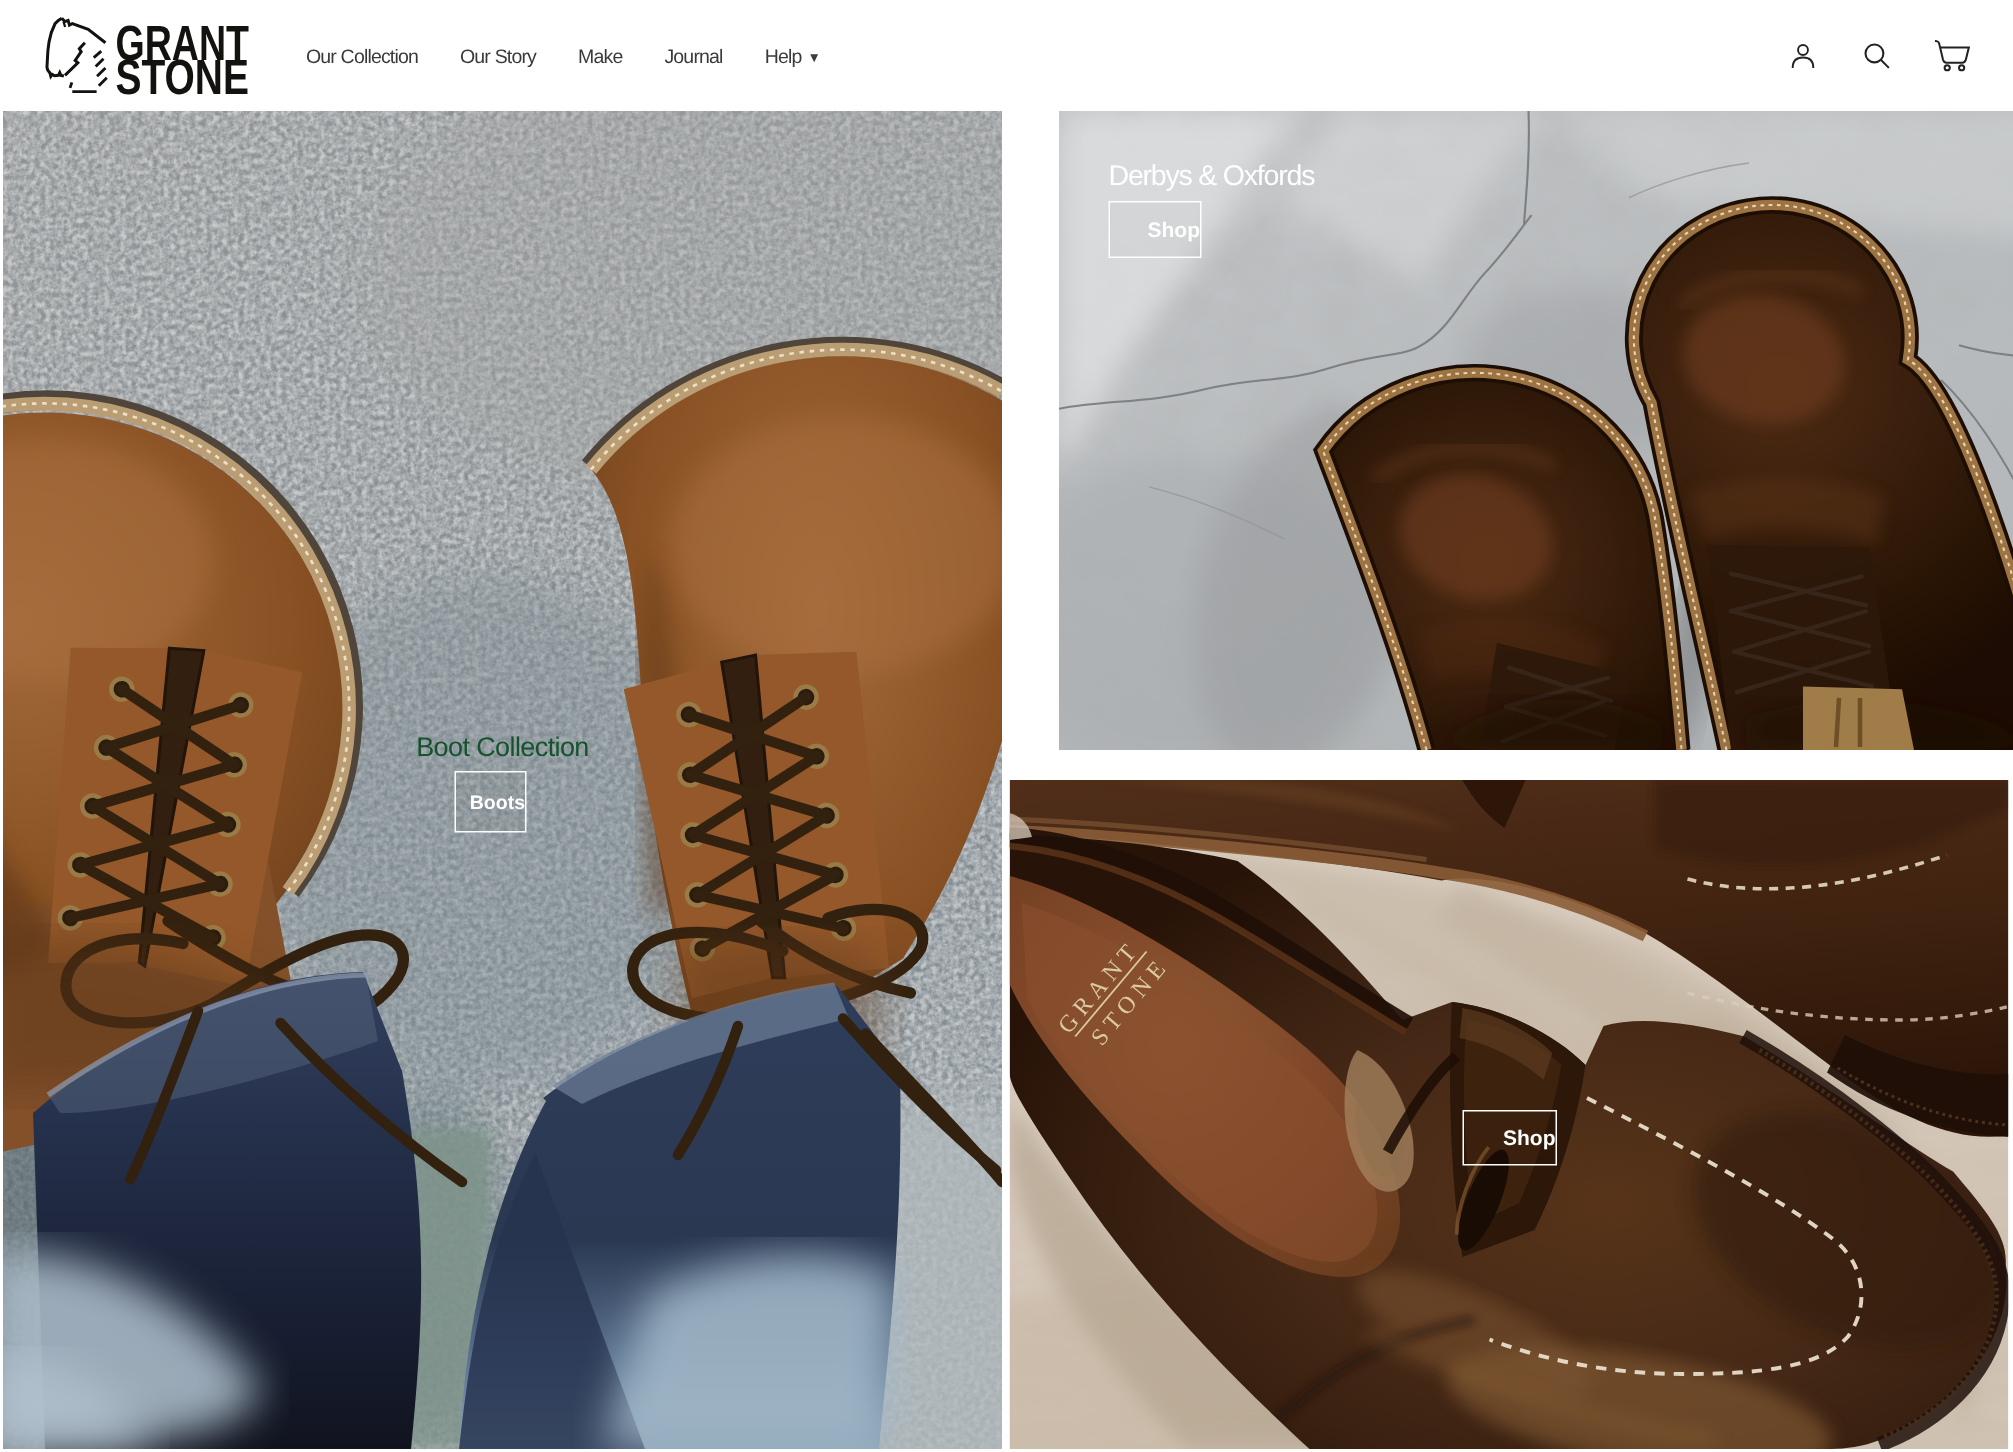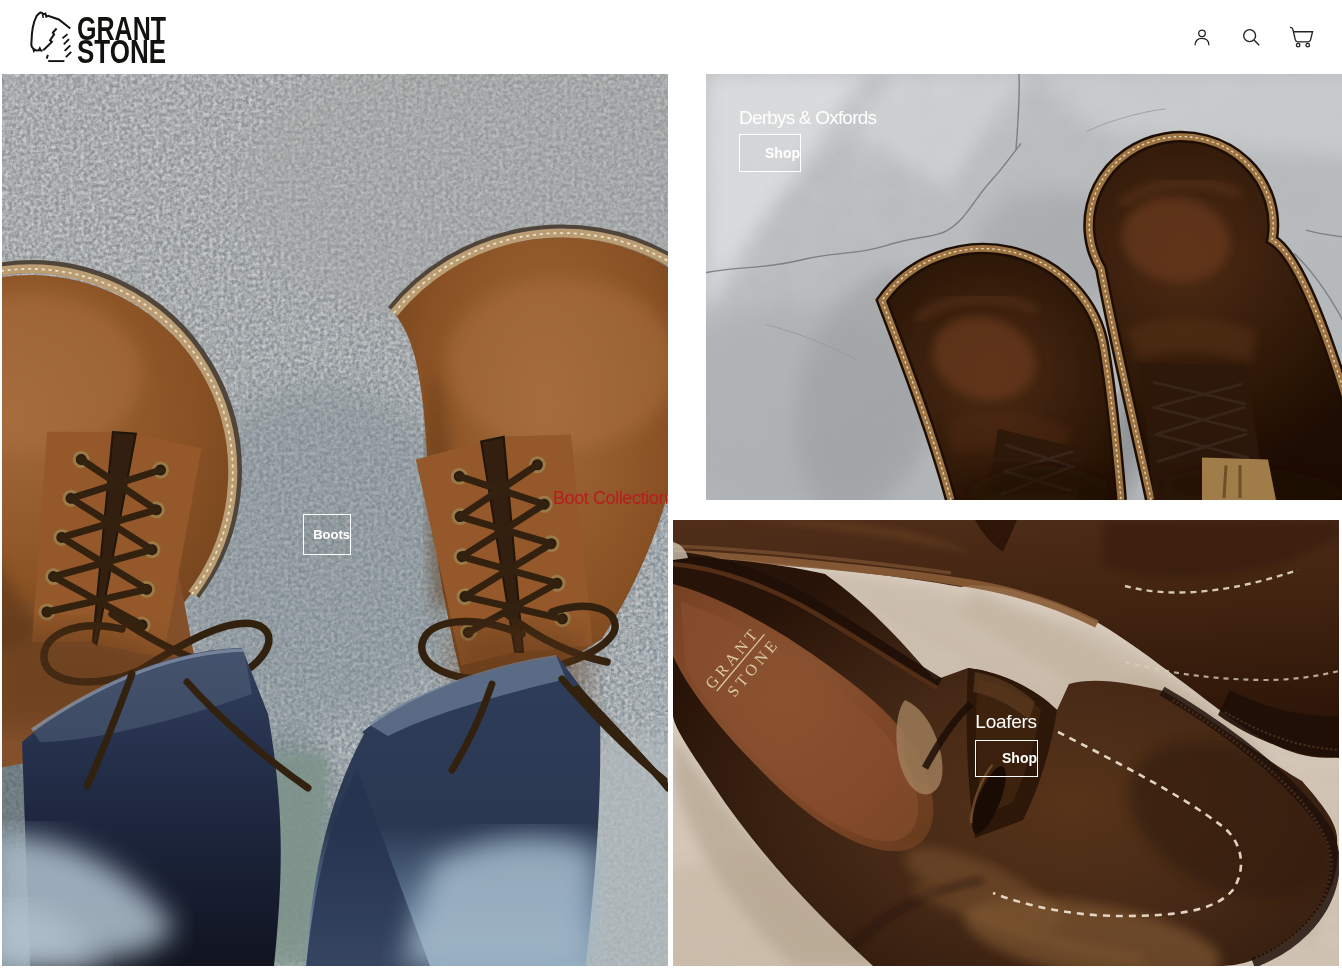--- a/index.html
+++ b/index.html
@@ -12,21 +12,21 @@
 nav a .tri{font-size:9px;position:relative;top:-1px;margin-left:4px}
 .hicons{position:absolute;right:28px;top:0;height:74px;display:flex;align-items:center;gap:27px}
 .tiles{position:absolute;top:74px;left:2px;width:1337px;height:892px}
 .tile{position:absolute;overflow:hidden}
 .t1{left:0;top:0;width:666px;height:892px}
 .t2{left:704px;top:0;width:666px;height:426px}
 .t3{left:671px;top:446px;width:666px;height:446px}
 .tile svg{display:block;width:100%;height:100%}
 .btn{display:inline-block;border:1.5px solid #fff;color:#fff;font-weight:bold;
   font-size:13px;text-align:right;background:rgba(0,0,0,0.02)}
-.t1 .cap{position:absolute;left:0;right:0;top:414px;text-align:right;font-size:18px;letter-spacing:-0.4px;color:#b91c1c;z-index:3}
+.t1 .cap{position:absolute;left:0;right:0;top:414px;text-align:center;font-size:18px;letter-spacing:-0.4px;color:#14532d;z-index:3}
 .t1 .btn{position:absolute;left:301px;top:440px;width:48px;height:41px;line-height:39px;z-index:3}
 .t2 .cap{position:absolute;left:33px;top:33px;font-size:19px;letter-spacing:-0.8px;color:#fff;z-index:3}
 .t2 .btn{position:absolute;left:33px;top:60px;width:62px;height:38px;line-height:36px;font-size:14px;z-index:3}
 .t3 .cap{position:absolute;left:0;right:0;top:191px;text-align:center;font-size:19px;letter-spacing:-0.3px;color:#fff;z-index:3}
 .t3 .btn{position:absolute;left:302px;top:220px;width:63px;height:37px;line-height:35px;font-size:14px;z-index:3}
 </style>
 </head>
 <body>
 <header>
   <svg class="logo" viewBox="0 0 140 53">
@@ -40,20 +40,27 @@
       <path d="M36.7,39.9 L42.3,34.3" stroke-width="1.9"></path>
       <path d="M37.9,46.1 L43.2,40.8" stroke-width="1.9"></path>
       <path d="M19.9,43.9 L18.7,47.6" stroke-width="1.9"></path>
       <path d="M20.2,50.1 L36.4,50.1" stroke-width="1.9"></path>
     </g>
     <g font-family="Liberation Sans, sans-serif" font-weight="bold" fill="#14120f">
       <text x="49" y="29" font-size="33" textLength="89" lengthAdjust="spacingAndGlyphs">GRANT</text>
       <text x="49" y="51.5" font-size="33" textLength="89" lengthAdjust="spacingAndGlyphs">STONE</text>
     </g>
   </svg>
+  <nav>
+    <a href="#">Our Collection</a>
+    <a href="#">Our Story</a>
+    <a href="#">Make</a>
+    <a href="#">Journal</a>
+    <a href="#">Help<span class="tri">▼</span></a>
+  </nav>
   <div class="hicons">
     <svg width="22" height="22" viewBox="0 0 24 24" fill="none" stroke="#222" stroke-width="1.4">
       <circle cx="12" cy="8" r="3.6"></circle>
       <path d="M4.5 21 C4.5 15.5 8 13.5 12 13.5 C16 13.5 19.5 15.5 19.5 21"></path>
     </svg>
     <svg width="22" height="22" viewBox="0 0 24 24" fill="none" stroke="#222" stroke-width="1.5">
       <circle cx="10.5" cy="10.5" r="6.5"></circle>
       <path d="M15.3 15.3 L21 21"></path>
     </svg>
     <svg width="25" height="24" viewBox="0 0 26 24" fill="none" stroke="#222" stroke-width="1.4">
@@ -436,16 +443,15 @@
       </g>
 
       <path d="M385,212 C440,240 510,276 549,306 C570,322 574,350 559,371 C540,392 500,396 449,396 C410,396 365,390 320,373" fill="none" stroke="#e9decb" stroke-width="2.6" stroke-dasharray="7,6" opacity="0.95"></path>
 
       <path d="M489,171 C540,200 600,245 630,280 C658,310 666,330 660,360 C652,398 620,428 580,443" fill="none" stroke="#20100a" stroke-width="10" opacity="0.85"></path>
       <path d="M500,180 C550,210 605,252 632,286 C656,316 662,336 656,362 C648,396 618,424 582,438" fill="none" stroke="#4a2d18" stroke-width="3" stroke-dasharray="2,2.5" opacity="0.9"></path>
 
       <path d="M252,248 C270,215 284,196 298,184" fill="none" stroke="#1c0d05" stroke-width="7" opacity="0.85"></path>
       <path d="M0,22 C8,24 13,30 15,38 L0,40 Z" fill="#cfc2b2" opacity="0.8"></path>
     </svg>
-    <div class="cap">Loafers</div>
     <div class="btn">Shop</div>
   </div>
 </div>
 
 </body></html>

